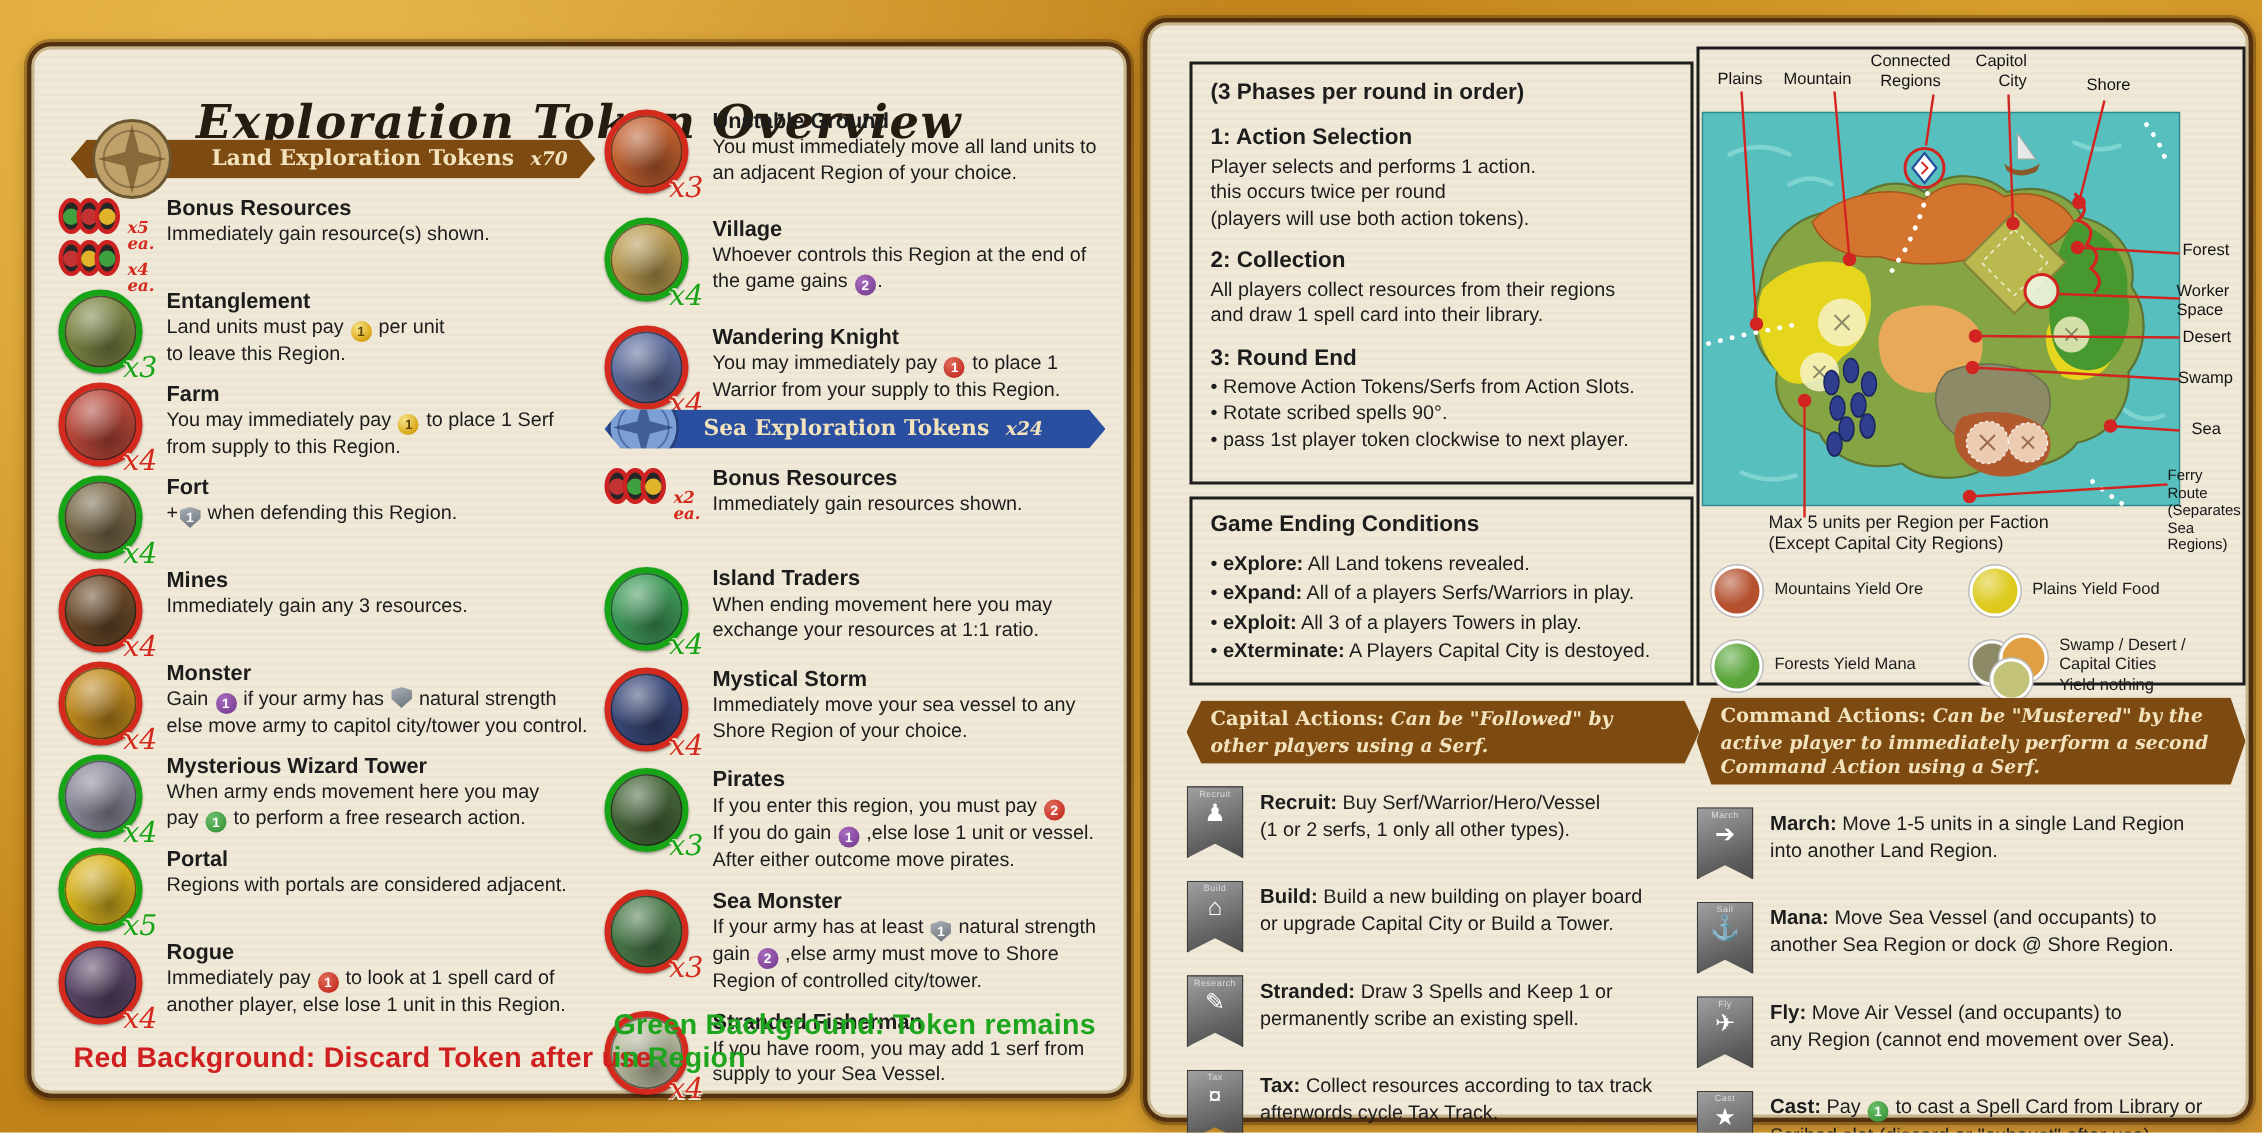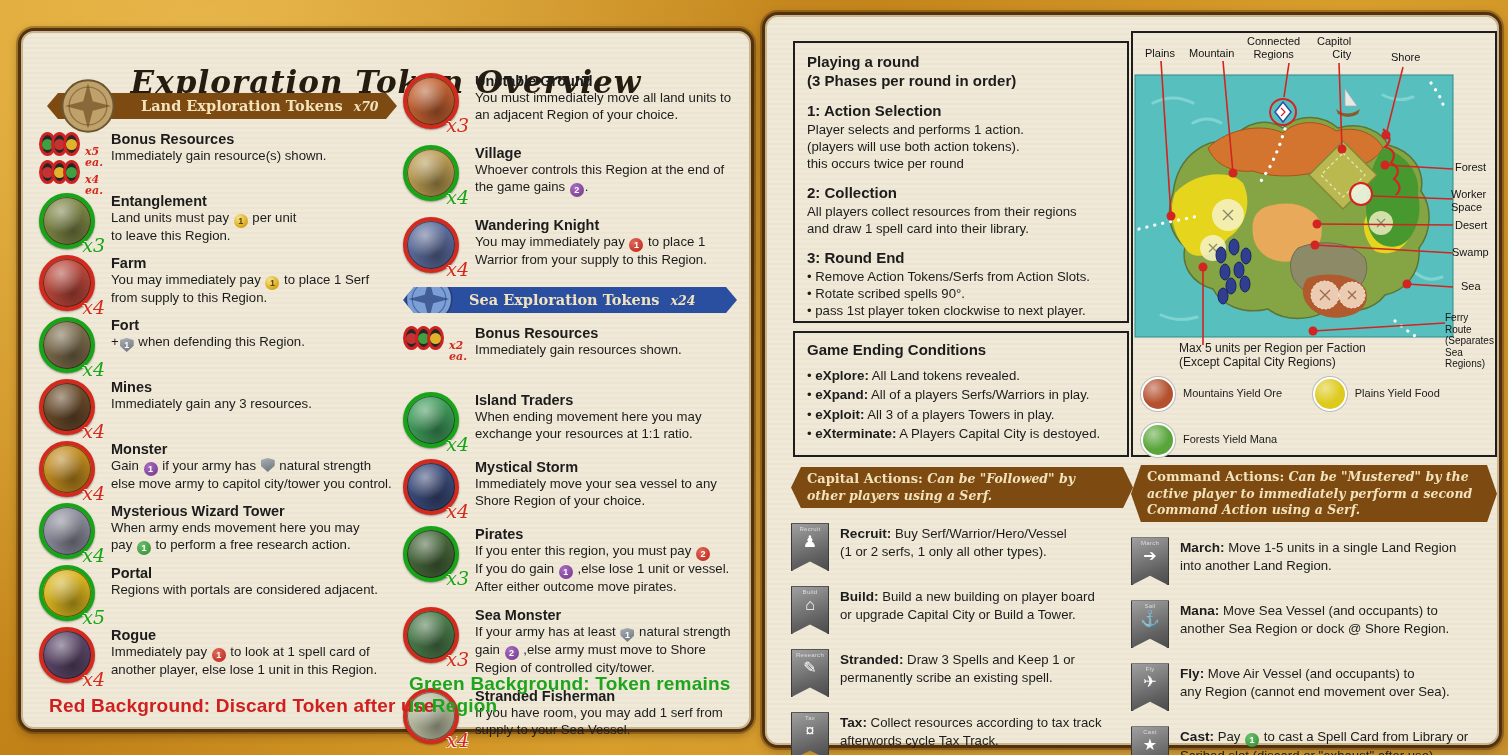--- a/index.html
+++ b/index.html
@@ -23,21 +23,21 @@
   
   .lp-title{position:absolute;top:12px;left:0;right:0;text-align:center;
     font-family:"DejaVu Serif",serif;font-style:italic;font-weight:bold;
     font-size:31px;letter-spacing:1px;color:#241c10;}
   .banner{height:26px;line-height:26px;color:#f2e3bd;background:#7d4a12;
     clip-path:polygon(11px 0,calc(100% - 11px) 0,100% 50%,calc(100% - 11px) 100%,11px 100%,0 50%);
     font-family:"DejaVu Serif",serif;font-weight:bold;font-size:14.5px;white-space:nowrap;}
   .banner .b-count{font-style:italic;font-size:12.5px;margin-left:6px;}
   .banner-land{position:absolute;left:26px;top:62px;width:350px;padding-left:0;}
   .banner-land .b-label{margin-left:94px;}
-  .banner-sea{position:relative;margin:14px 0 6px 0;width:334px;background:#2a4fa0;}
+  .banner-sea{position:relative;margin:0 0 6px 0;width:334px;background:#2a4fa0;}
   .banner-sea .b-label{margin-left:66px;}
   .compass{position:absolute;z-index:3;}
   .compass-land{left:40px;top:48px;width:54px;height:54px;}
   .compass-sea{left:2px;top:-12px;width:48px;height:48px;}
 
   .col{position:absolute;display:flex;flex-direction:column;}
   .col1{left:18px;top:100px;width:358px;bottom:46px;justify-content:space-between;}
   .col2{left:382px;top:42px;width:344px;bottom:40px;}
   #col2-land{display:flex;flex-direction:column;gap:16px;}
   #col2-sea{display:flex;flex-direction:column;gap:11px;margin-top:6px;flex:1;justify-content:space-between;}
@@ -372,28 +372,27 @@
       </div>
   </div>
 
   <div class="footer footer-red">Red Background: Discard Token after use</div>
   <div class="footer footer-green">Green Background: Token remains in Region</div>
 </section>
 
 <section class="panel panel-right">
 
   <div class="rbox box-round">
-    <div class="rp-h">Playing a round</div>
     <div class="rp-h">(3 Phases per round in order)</div>
     <div id="phases">
         <div class="ph">
           <div class="ph-h">1:  Action Selection</div>
           <div class="ph-l">Player selects and performs 1 action.</div>
+          <div class="ph-l">this occurs twice per round</div>
           <div class="ph-l">(players will use both action tokens).</div>
-          <div class="ph-l">this occurs twice per round</div>
         </div>
         <div class="ph">
           <div class="ph-h">2:  Collection</div>
           <div class="ph-l">All players collect resources from their regions</div>
           <div class="ph-l">and draw 1 spell card into their library.</div>
         </div>
         <div class="ph">
           <div class="ph-h">3:  Round End</div>
           <div class="ph-l">• Remove Action Tokens/Serfs from Action Slots.</div>
           <div class="ph-l">• Rotate scribed spells 90°.</div>
@@ -514,20 +513,23 @@
         <div class="mlabel ml-ferry">Ferry Route
 (Separates
 Sea Regions)</div>
       </div>
     <div class="map-caption">Max 5 units per Region per Faction
 (Except Capital City Regions)</div>
     <div class="yields" id="yields">
         <div class="yield"><div class="y-icon" style="background: radial-gradient(circle at 35% 30%, rgba(255, 255, 255, 0.5), rgba(255, 255, 255, 0) 55%), rgb(180, 80, 46);"></div><div>Mountains Yield Ore</div></div>
         <div class="yield"><div class="y-icon" style="background: radial-gradient(circle at 35% 30%, rgba(255, 255, 255, 0.5), rgba(255, 255, 255, 0) 55%), rgb(221, 202, 28);"></div><div>Plains Yield Food</div></div>
         <div class="yield"><div class="y-icon" style="background: radial-gradient(circle at 35% 30%, rgba(255, 255, 255, 0.5), rgba(255, 255, 255, 0) 55%), rgb(89, 165, 58);"></div><div>Forests Yield Mana</div></div>
+        <div class="yield"><div class="y-multi"><i style="left: 0px; top: 4px; width: 26px; height: 26px; background: rgb(140, 138, 103);"></i><i style="left: 20px; top: 0px; width: 28px; height: 28px; background: rgb(224, 160, 66);"></i><i style="left: 14px; top: 16px; width: 24px; height: 24px; background: rgb(194, 194, 120);"></i></div><div>Swamp / Desert /
+Capital Cities
+Yield nothing</div></div>
       </div>
   </div>
 
   <div class="cap-col">
     <div class="act-banner"><b>Capital Actions:</b><i> Can be "Followed" by other players using a Serf.</i></div>
     <div id="capital-items">
         <div class="act-item">
           <div class="ribbon">
             <span class="rlabel">Recruit</span>
             <span class="rglyph">♟</span>

